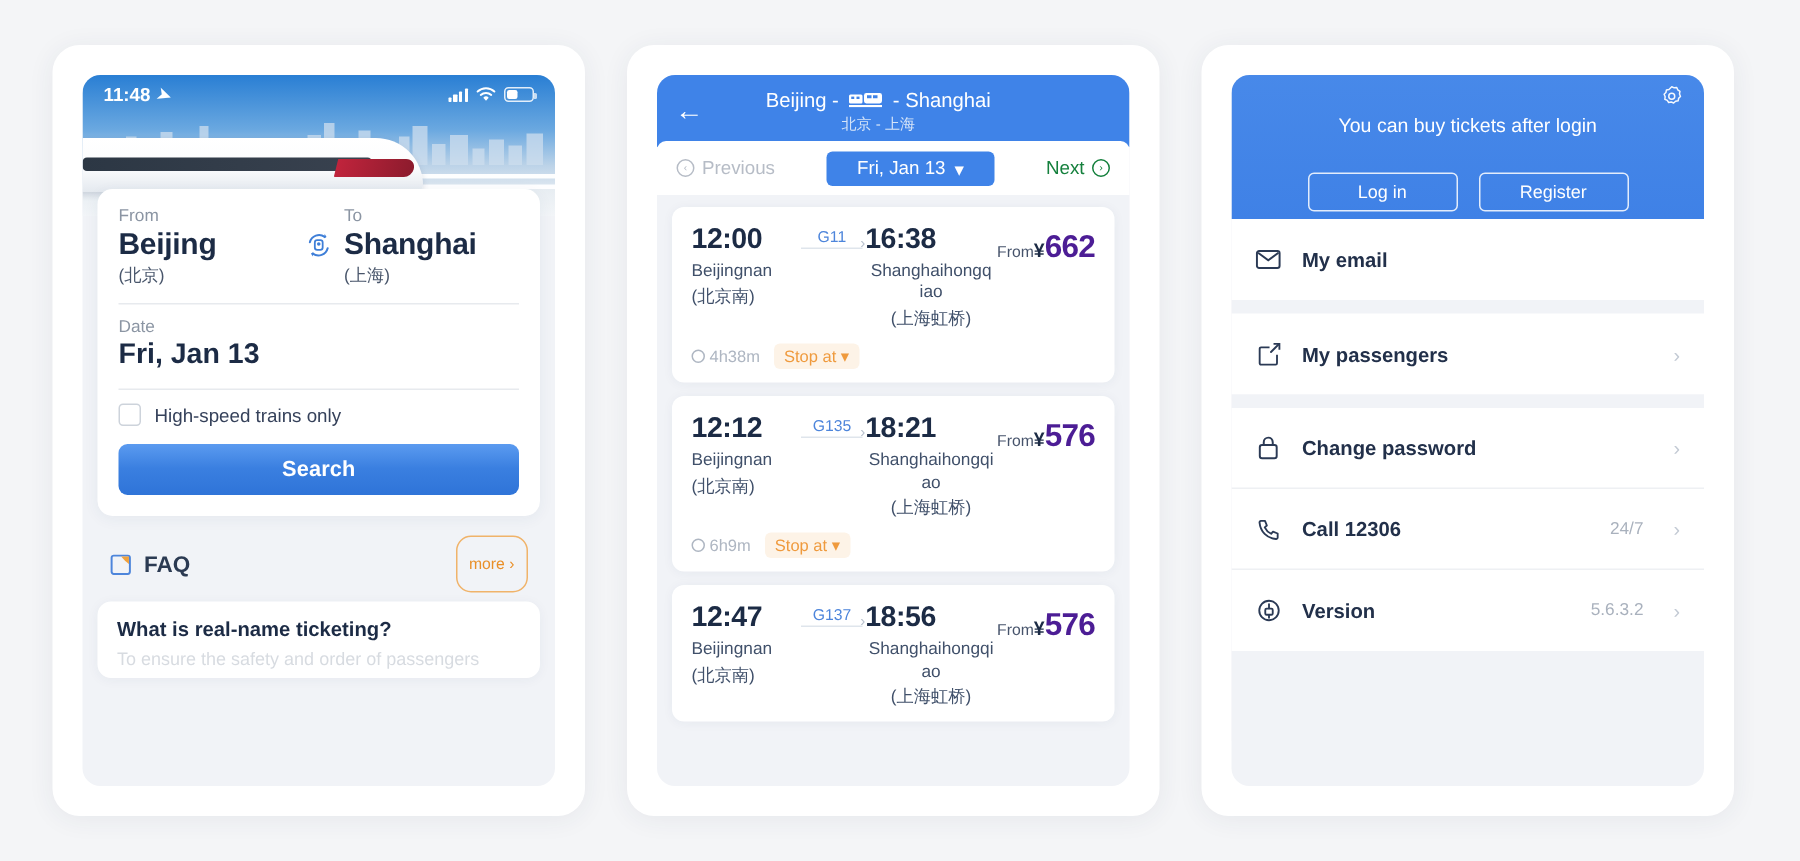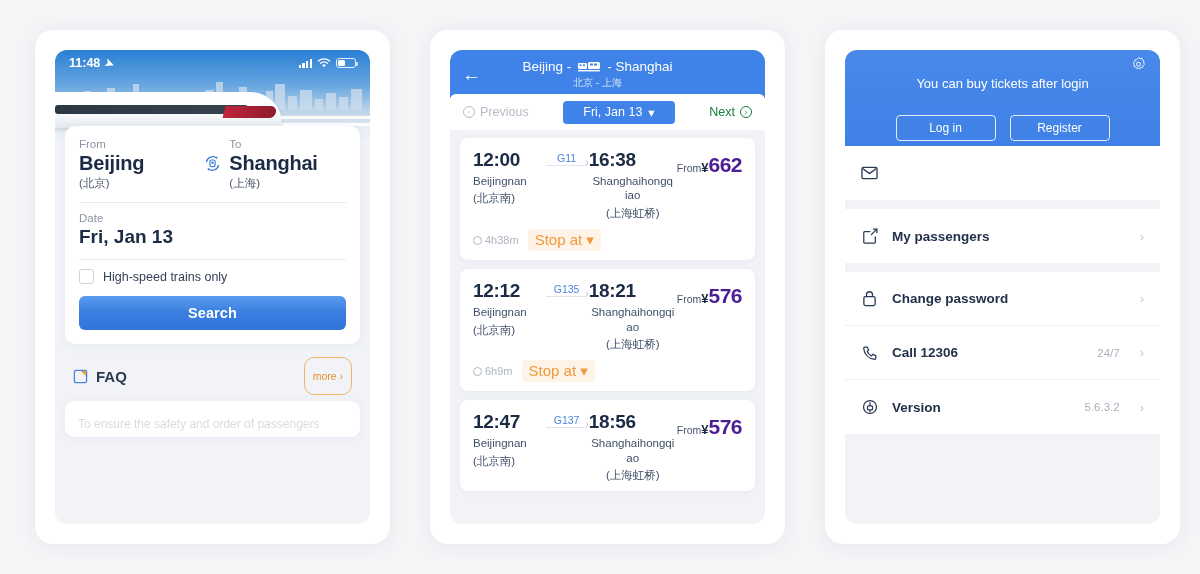--- a/index.html
+++ b/index.html
@@ -5,21 +5,21 @@
   * { box-sizing: border-box; margin: 0; padding: 0; }
   html, body {
     width: 1200px; height: 574px;
     background: #f5f6f8;
     font-family: "Liberation Sans", sans-serif;
     overflow: hidden;
   }
   .stage {
     width: 1200px; height: 574px;
     display: flex; align-items: flex-start;
-    gap: 40px;
+    gap: 28px;
     padding: 30px 35px;
     background: #f4f5f7;
   }
 
   
   .card {
     background: #ffffff;
     border-radius: 18px;
     box-shadow: 0 2px 18px rgba(40,55,90,.07);
     padding: 20px;
@@ -170,21 +170,21 @@
   .t-rule { height:1px; background:#dfe5ec; position:relative; margin-top:1px; }
   .t-rule::after { content:"›"; position:absolute; right:-2px; top:-8px; color:#b9c2ce; font-size:10px; }
   .t-price { flex:1; text-align:right; display:flex; align-items:baseline; justify-content:flex-end;
              padding-top: 4px; }
   .t-from { font-size: 10.5px; color:#46536b; }
   .t-yen { font-size: 13px; font-weight:700; color:#1c2b45; }
   .t-amt { font-size: 21px; font-weight:700; color:#4c1d95; letter-spacing:-.5px; }
   .t-bot { display:flex; align-items:center; gap:9px; margin-top: 9px; }
   .t-dur { font-size: 11px; color:#aeb6c2; display:flex; align-items:center; gap:3px; }
   .clock { width:9px; height:9px; border:1.1px solid currentColor; border-radius:50%; display:inline-block;}
-  .t-stop { font-size: 15px; color:#ef9a3d; background:#fdf3e7; border-radius:4px; padding: 2px 7px; }
+  .t-stop { font-size: 11px; color:#ef9a3d; background:#fdf3e7; border-radius:4px; padding: 2px 7px; }
 
   
   .hdr3 {
     background: linear-gradient(180deg,#4a8bea 0%, #3f81e6 100%);
     margin-top:-26px; padding-top: 26px; height: 122px; position:relative;
   }
   .gear { position:absolute; right: 13px; top: 32px; color:#fff; opacity:.95; }
   .hdr3-t { color:#fff; font-size: 13px; text-align:center; padding-top: 26px; }
   .hdr3-btns { display:flex; justify-content:center; gap: 14px; margin-top: 24px; }
   .ghostbtn { border:1px solid rgba(255,255,255,.85); color:#fff; font-size:12px;
@@ -302,20 +302,21 @@
         <div class="faq-left">
           <svg width="15" height="15" viewBox="0 0 16 16">
             <rect x="1.5" y="1.5" width="13" height="13" rx="1.5" stroke="#4d85db" stroke-width="1.4" fill="none"></rect>
             <path d="M8.3 2.2h5.5v5.3L11 5.1Z" fill="#f0a13c"></path>
           </svg>
           <span class="faq-title">FAQ</span>
         </div>
         <span class="more-pill">more ›</span>
       </div>
       <div class="faq-card">
+        <div class="faq-q">What is real-name ticketing?</div>
         <div class="faq-a">To ensure the safety and order of passengers</div>
       </div>
 
     </div>
   </div>
 
   <div class="card">
     <div class="screen">
 
       <div class="nav2">
@@ -466,20 +467,21 @@
       </div>
 
       <div class="menu">
         <div class="mrow">
           <span class="ico">
             <svg width="17" height="14" viewBox="0 0 18 14">
                 <rect x="1" y="1" width="16" height="12" rx="1.6" stroke="#2b3a55" stroke-width="1.4" fill="none"></rect>
                 <path d="M1.8 2.2 9 7.6l7.2-5.4" stroke="#2b3a55" stroke-width="1.4" fill="none"></path>
               </svg>
           </span>
+          <span class="mlabel">My email</span>
           <span class="mval"></span>
           <span class="chev"></span>
         </div>
       </div>
       <div class="gapbar"></div>
 
       <div class="menu">
         <div class="mrow">
           <span class="ico">
             <svg width="16" height="16" viewBox="0 0 18 18">

